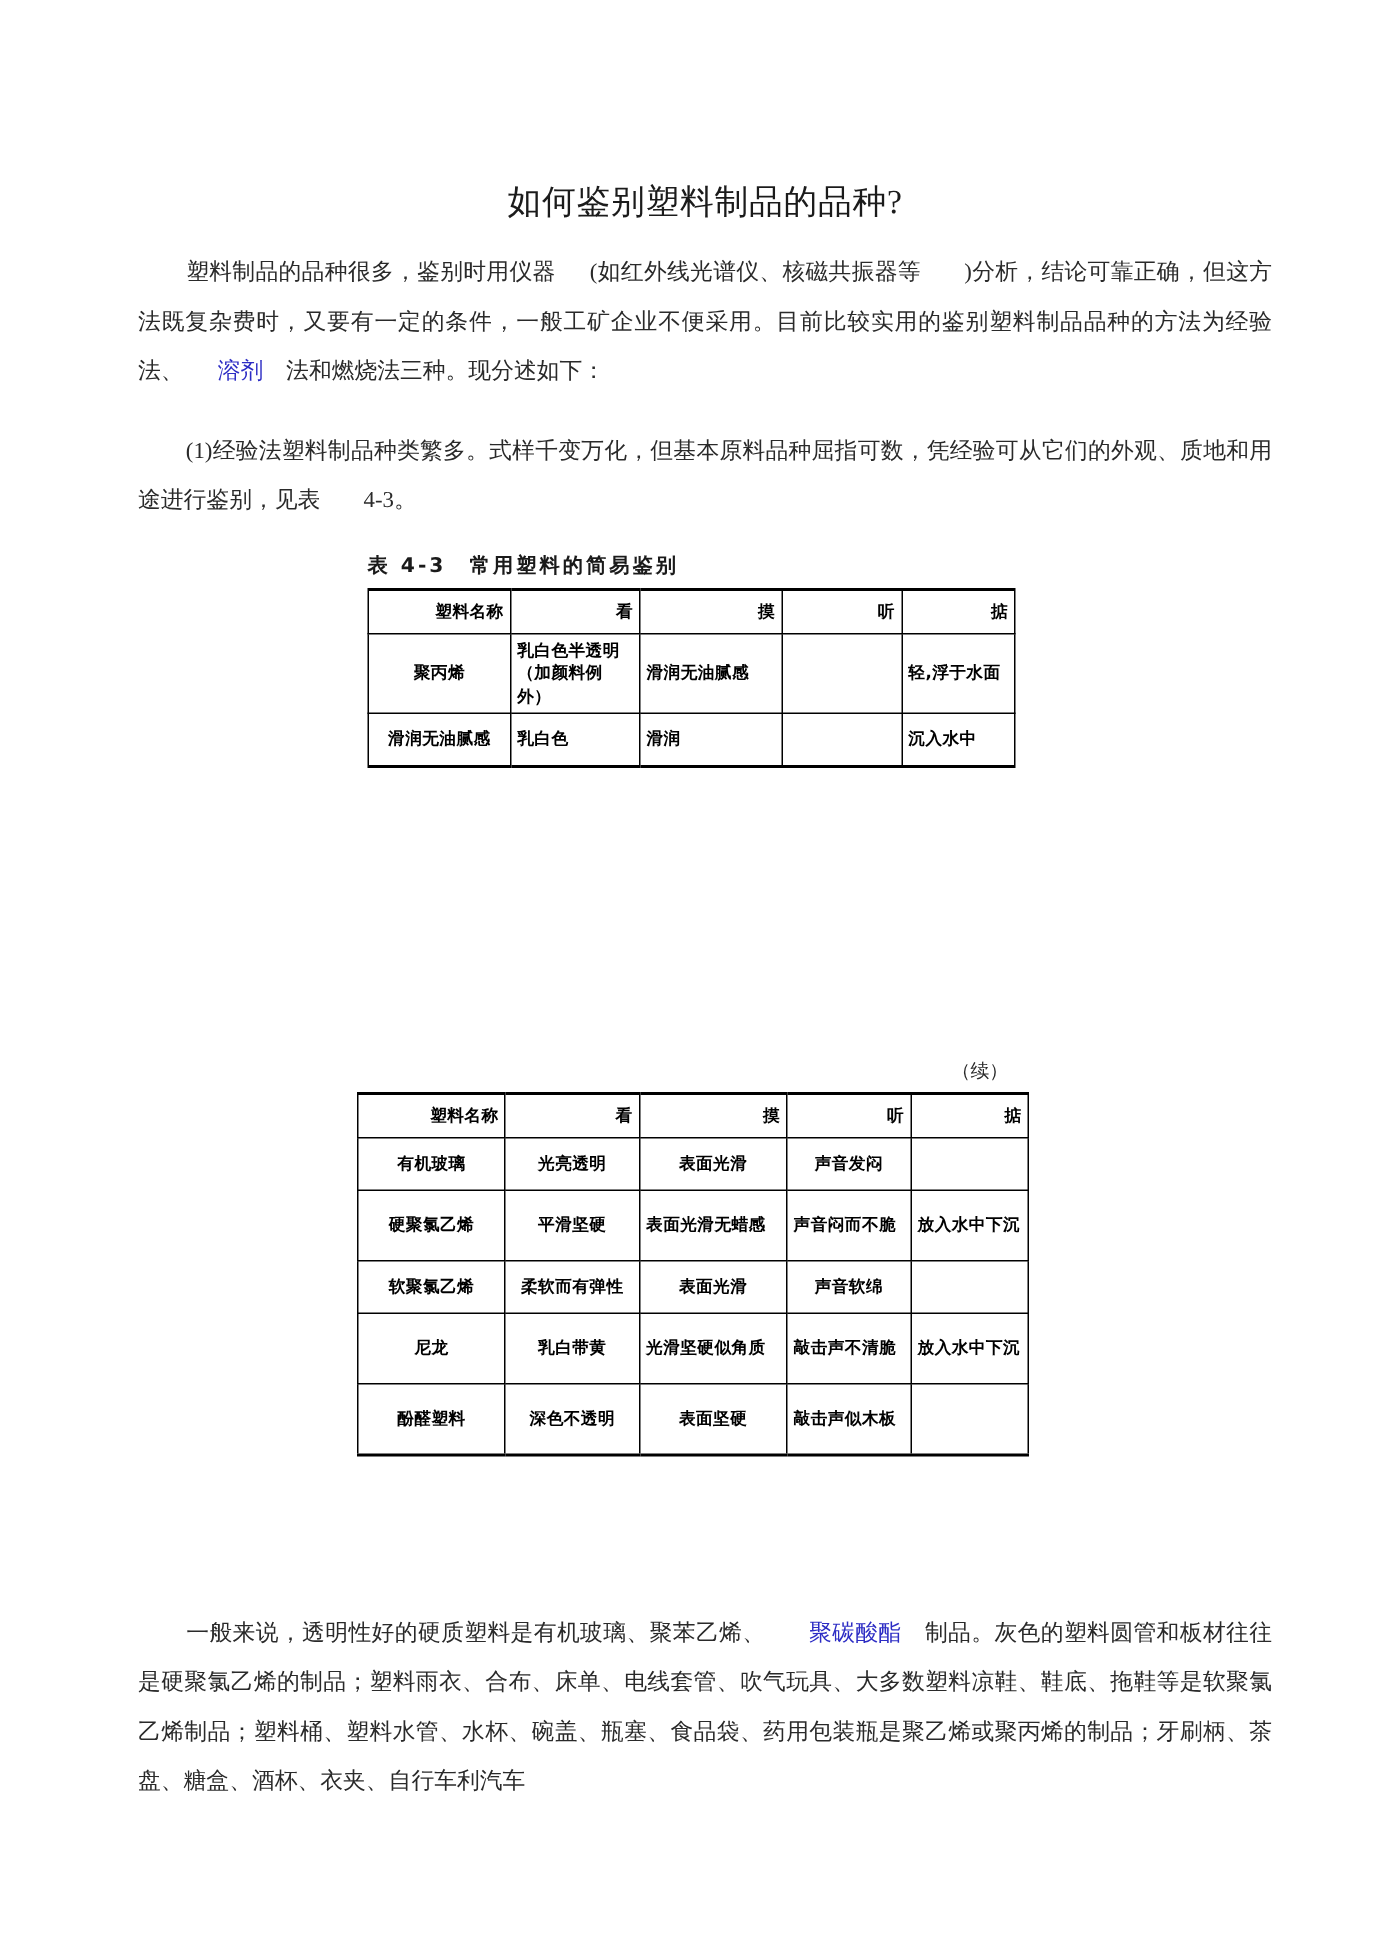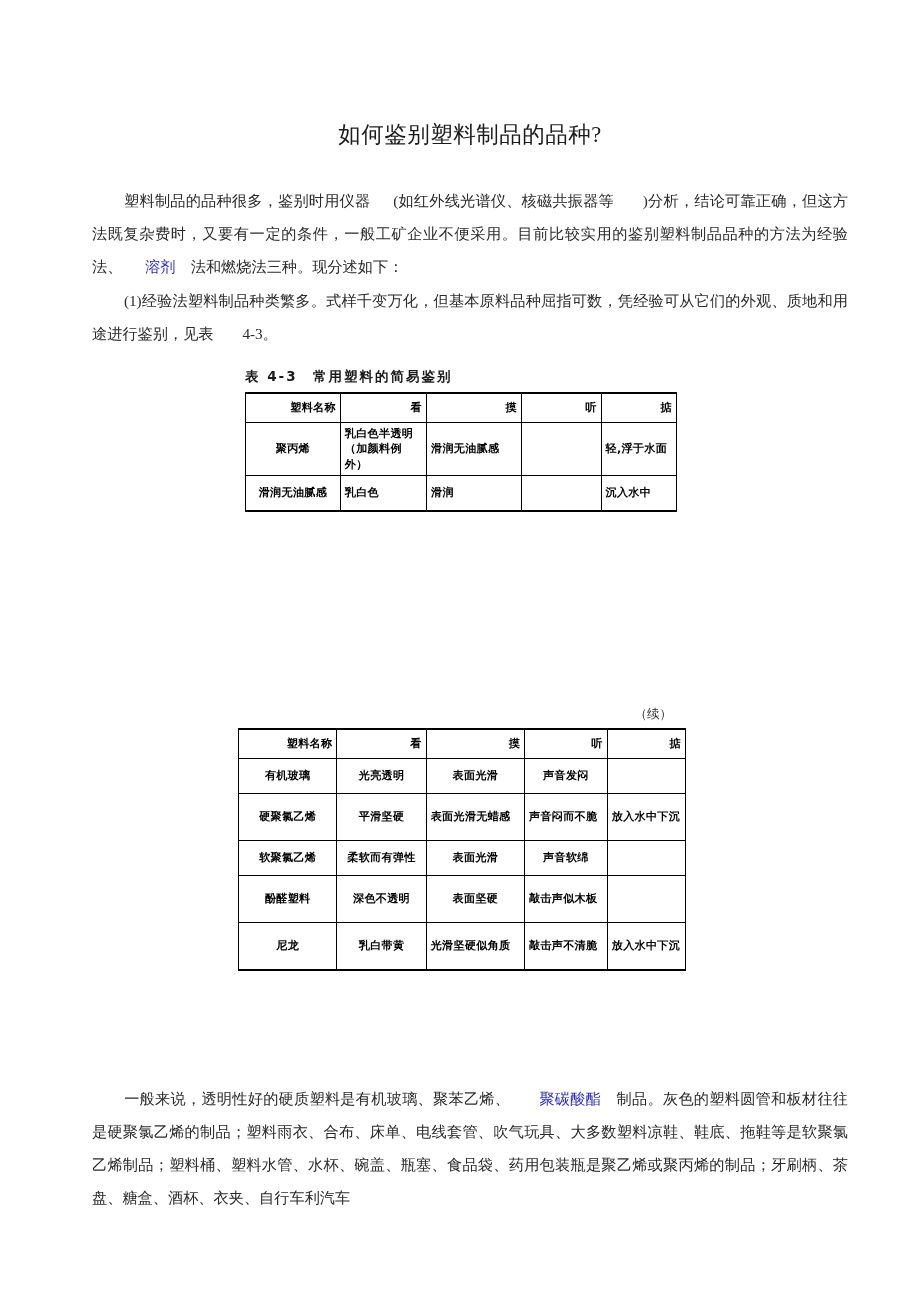--- a/index.html
+++ b/index.html
@@ -38,23 +38,23 @@
   .body-block {
     position: absolute;
     left: 92px;
     width: 756px;
     font-size: 15.2px;
     line-height: 33px;
     color: #2a2a2a;
     text-align: justify;
     text-justify: inter-ideograph;
   }
-  .para-1 { top: 184px; }
+  .para-1 { top: 165px; }
   .para-2 { top: 284px; }
-  .para-3 { top: 1072px; margin-top: 10px; }
+  .para-3 { top: 1072px; }
 
   .indent { display: inline-block; width: 2.1em; }
   .gap-lg { display: inline-block; width: 1.9em; }
   .gap-md { display: inline-block; width: 1.5em; }
   .gap-sm { display: inline-block; width: 1.0em; }
   .link {
     color: #2c2cc4;
   }
 
   
@@ -211,33 +211,33 @@
           <td class="val">放入水中下沉</td>
         </tr>
         <tr class="r-short">
           <td class="name">软聚氯乙烯</td>
           <td class="ctr">柔软而有弹性</td>
           <td class="ctr">表面光滑</td>
           <td class="ctr">声音软绵</td>
           <td class="val"></td>
         </tr>
         <tr class="r-med">
+          <td class="name">尼龙</td>
+          <td class="ctr">乳白带黄</td>
+          <td class="val">光滑坚硬似角质</td>
+          <td class="val">敲击声不清脆</td>
+          <td class="val">放入水中下沉</td>
+        </tr>
+        <tr class="r-med">
           <td class="name">酚醛塑料</td>
           <td class="ctr">深色不透明</td>
           <td class="ctr">表面坚硬</td>
           <td class="val">敲击声似木板</td>
           <td class="val"></td>
         </tr>
-        <tr class="r-med">
-          <td class="name">尼龙</td>
-          <td class="ctr">乳白带黄</td>
-          <td class="val">光滑坚硬似角质</td>
-          <td class="val">敲击声不清脆</td>
-          <td class="val">放入水中下沉</td>
-        </tr>
       </tbody>
     </table>
   </div>
 
   <div class="body-block para-3">
     <span class="indent"></span><span>一般来说，透明性好的硬质塑料是有机玻璃、聚苯乙烯、</span><span class="gap-lg"></span><span class="link">聚碳酸酯</span><span class="gap-sm"></span><span>制品。灰色的塑料圆管和板材往往是硬聚氯乙烯的制品；塑料雨衣、合布、床单、电线套管、吹气玩具、大多数塑料凉鞋、鞋底、拖鞋等是软聚氯乙烯制品；塑料桶、塑料水管、水杯、碗盖、瓶塞、食品袋、药用包装瓶是聚乙烯或聚丙烯的制品；牙刷柄、茶盘、糖盒、酒杯、衣夹、自行车利汽车</span>
   </div>
 
 </div>
 

